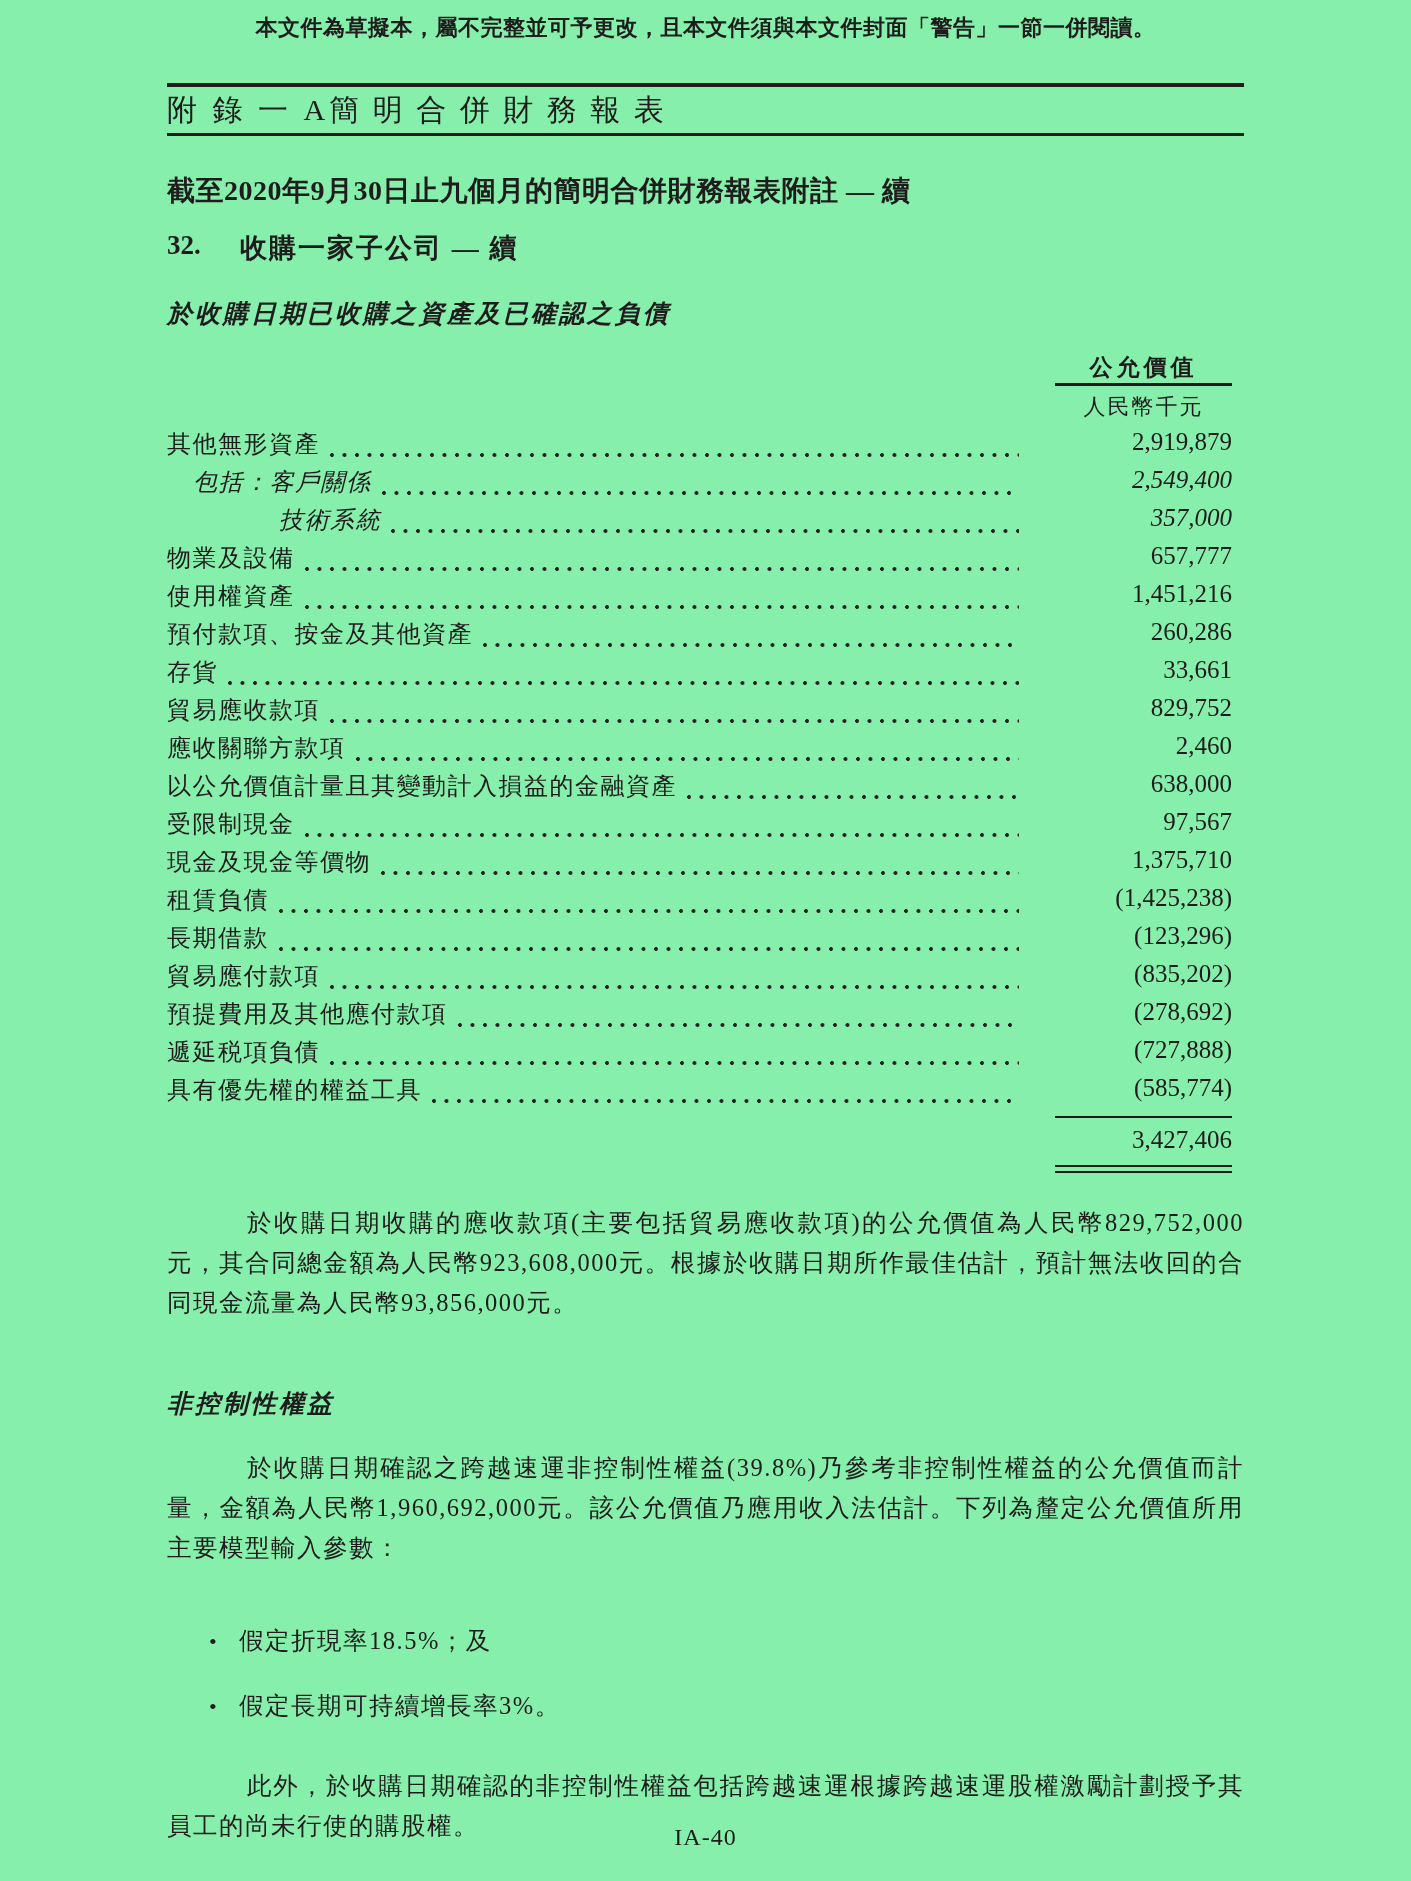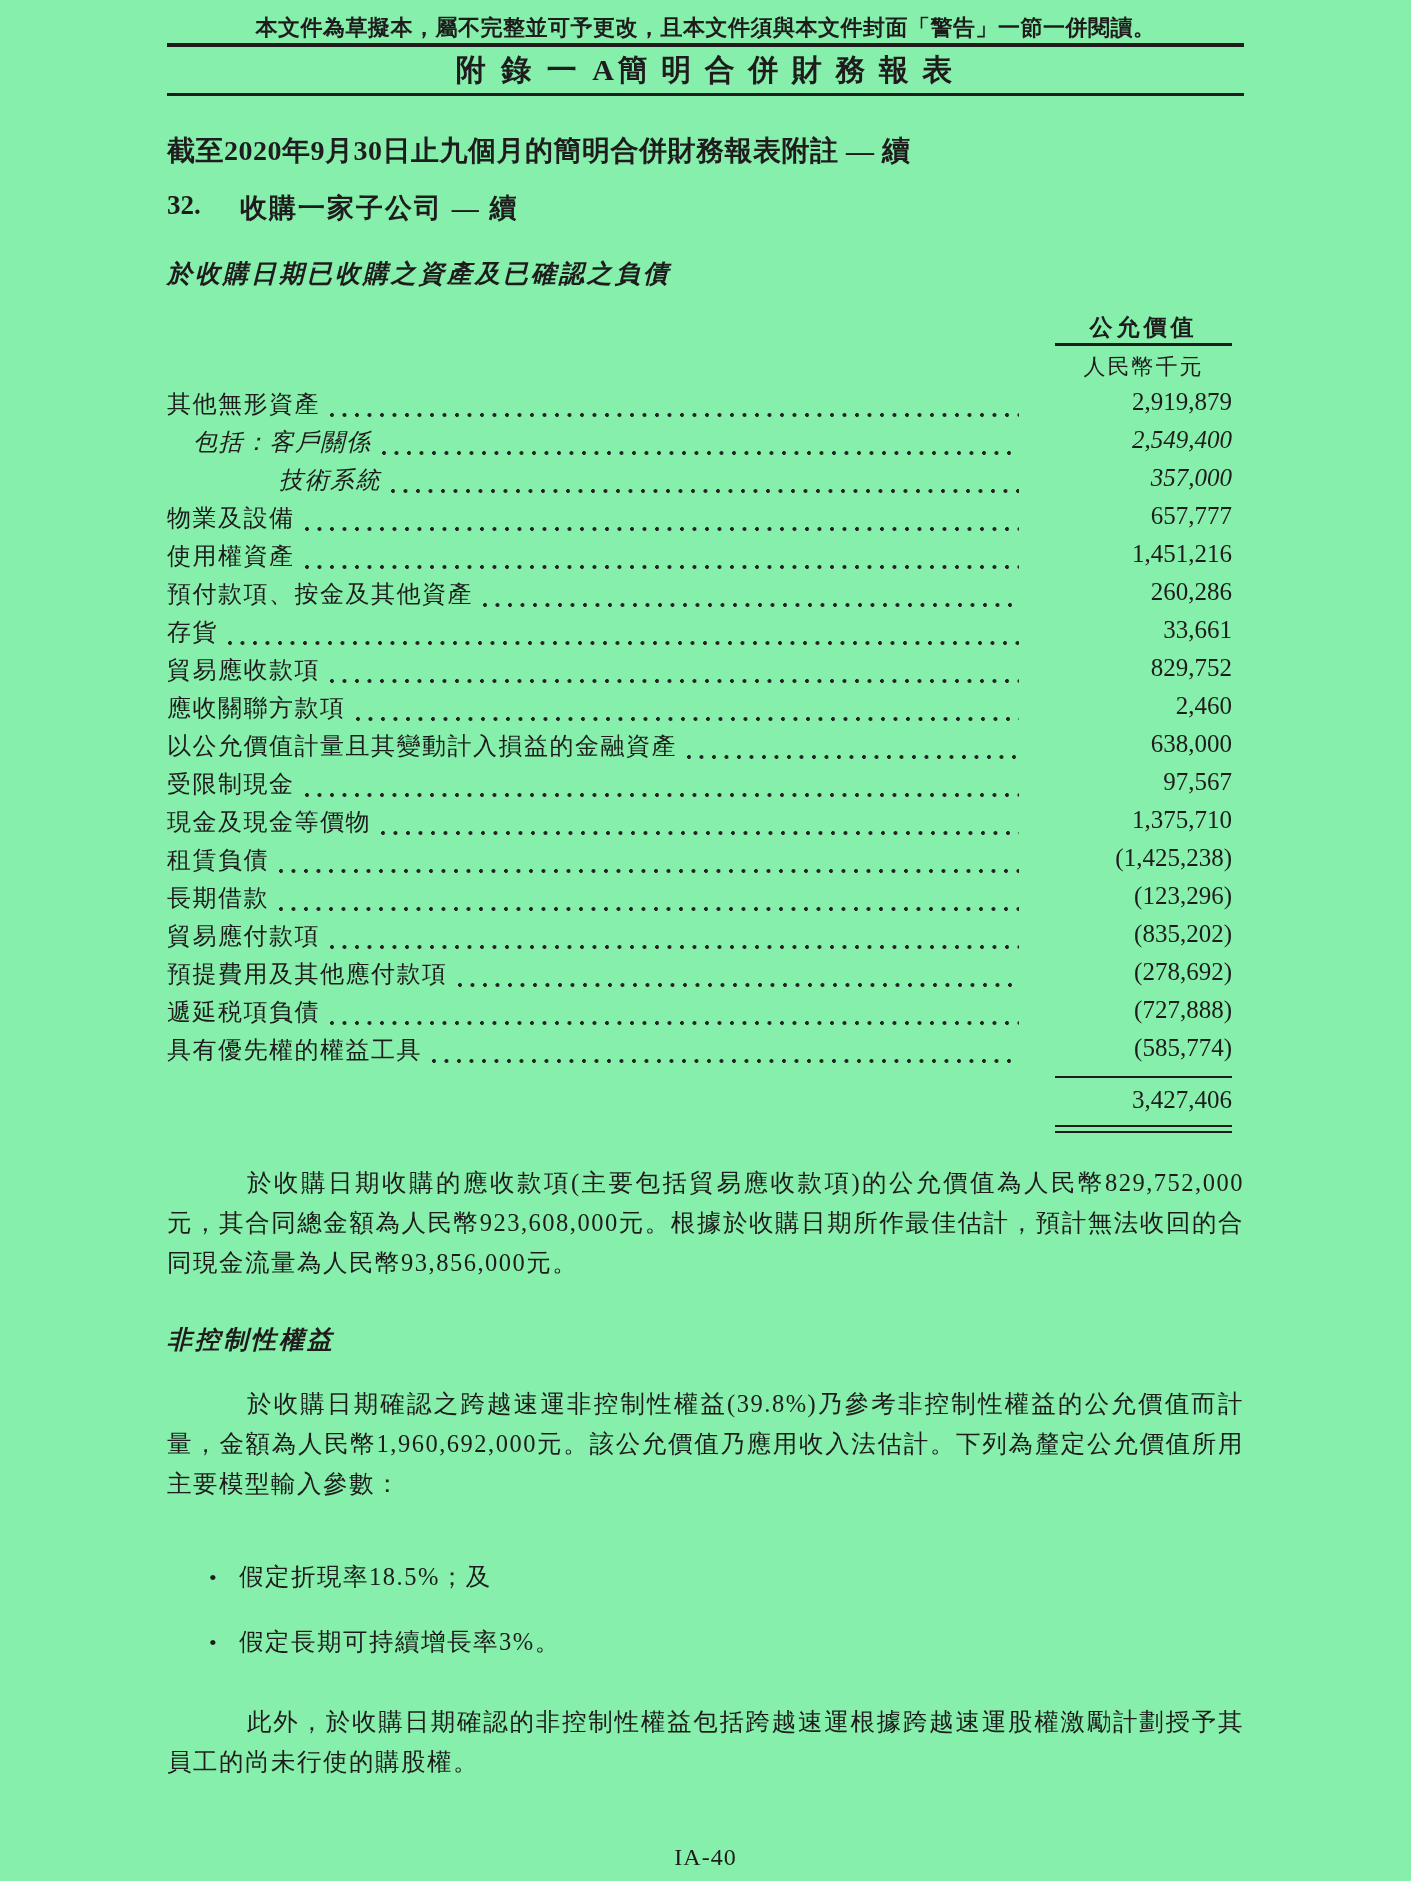--- a/index.html
+++ b/index.html
@@ -15,34 +15,35 @@
     overflow:hidden;
   }
   .disclaimer{
     padding-top:13px;
     text-align:center;
     font-weight:bold;
     font-size:22px;
     letter-spacing:0.5px;
   }
   .band{
+    margin-top:40px;
     border-top:4px solid currentColor;
     border-bottom:3px solid currentColor;
     height:46px;
-    display:flex;align-items:center;justify-content:center;
-    font-size:30px;font-weight:bold;
+    display:flex;align-items:center;justify-content:flex-start;
+    font-size:30px;font-weight:normal;
   }
   .band .left{letter-spacing:4px;}
   .band .right{letter-spacing:3px;}
   .title{margin-top:36px;font-size:28px;font-weight:bold;letter-spacing:0.5px;}
   .section{margin-top:20px;font-size:27px;font-weight:bold;display:flex;}
   .section .num{flex:0 0 73px;}
   .section .txt{letter-spacing:2px;}
   .subheading{margin-top:31px;font-size:25px;font-weight:bold;font-style:italic;letter-spacing:3px;}
-  .nci{margin-top:40px;}
+  .nci{margin-top:64px;}
   .fv-table{margin-top:22px;}
   .rightcol{display:flex;justify-content:flex-end;}
   .col-head{
     width:177px;margin-right:12px;text-align:center;
     font-size:23px;font-weight:bold;letter-spacing:4px;
     border-bottom:3px solid currentColor;
   }
   .unit{
     width:177px;margin-right:12px;text-align:center;
     font-size:22px;letter-spacing:2px;
@@ -73,21 +74,21 @@
     text-align:justify;text-indent:80px;letter-spacing:1.5px;
   }
   .para.p1{margin-top:30px;}
   .para.p2{margin-top:28px;}
   .para.p3{margin-top:44px;}
   .bullet{display:flex;align-items:baseline;font-size:24.5px;line-height:30px;letter-spacing:1.5px;}
   .bullet.b1{margin-top:58px;}
   .bullet.b2{margin-top:34px;}
   .bullet .dot{flex:0 0 30px;margin-left:42px;font-size:22px;}
   .footer{
-    position:absolute;left:0;right:0;bottom:10px;
+    position:absolute;left:0;right:0;bottom:30px;
     text-align:center;font-size:24px;letter-spacing:1px;
   }
 </style>
 </head>
 <body>
 
 <div class="page">
 
   <div class="disclaimer">本文件為草擬本，屬不完整並可予更改，且本文件須與本文件封面「警告」一節一併閱讀。</div>
 

